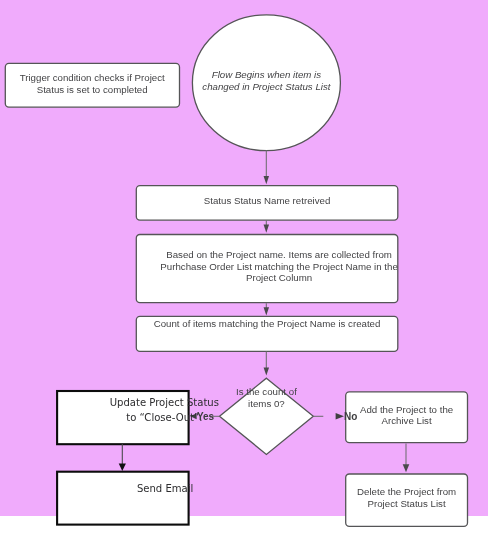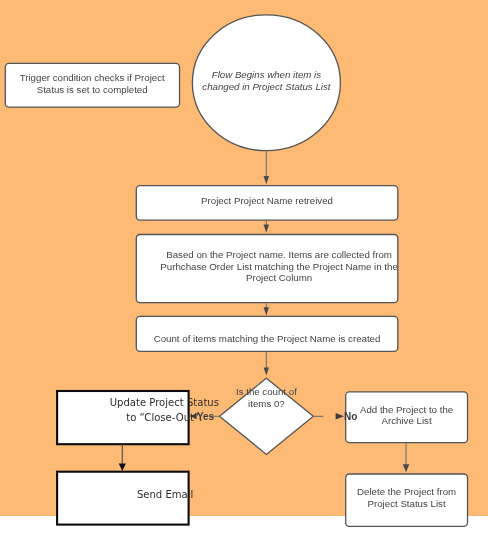--- a/index.html
+++ b/index.html
@@ -1,20 +1,20 @@
 <!DOCTYPE html>
 <html><head>
 <meta charset="utf-8">
 <style>
   html,body{margin:0;padding:0;background:#ffffff;}
   body{width:488px;height:540px;position:relative;overflow:hidden;
        font-family:"Liberation Sans",sans-serif;
        -webkit-font-smoothing:antialiased;}
   #canvas{position:absolute;left:0;top:0;width:488px;height:516px;
-          will-change:transform;background:#fdba74;}
+          will-change:transform;background:#f0abfc;}
   svg.layer{position:absolute;left:0;top:0;width:488px;height:540px;}
   .node{position:absolute;box-sizing:border-box;display:flex;
         align-items:center;justify-content:center;text-align:center;
         color:#434345;font-size:9.7px;line-height:11.4px;}
   .node>span{display:block;}
   .node.lift>span{position:relative;top:-2.3px;}
   .thicktext{color:#2d2d2f;font-family:"DejaVu Sans",sans-serif;
              font-stretch:condensed;font-size:11.2px;line-height:15.4px;
              align-items:flex-start;margin-left:41px;}
   .elabel{position:absolute;font-size:10px;font-weight:bold;color:#3d3d3f;
@@ -86,40 +86,40 @@
 
 <div class="node lift" style="left:5px;top:64.2px;width:174.4px;height:43.6px;">
   <span>Trigger condition checks if Project<br>Status is set to completed</span>
 </div>
 
 <div class="node" style="left:192.1px;top:12.8px;width:148.6px;height:135.8px;white-space:nowrap;font-style:italic;">
   <span>Flow Begins when item is<br>changed in Project Status List</span>
 </div>
 
 <div class="node lift" style="left:136.3px;top:185.6px;width:261.5px;height:34.6px;">
-  <span>Project Project Name retreived</span>
+  <span>Status Status Name retreived</span>
 </div>
 
 <div class="node lift" style="left:136.3px;top:234.5px;width:261.5px;height:68.1px;justify-content:flex-end;">
   <span>Based on the Project name. Items are collected from<br>Purhchase Order List matching the Project Name in the<br>Project Column</span>
 </div>
 
-<div class="node lift" style="left:136.3px;top:324px;width:261.5px;height:34.9px;">
+<div class="node lift" style="left:136.3px;top:309px;width:261.5px;height:34.9px;">
   <span>Count of items matching the Project Name is created</span>
 </div>
 
 <div class="node lift" style="left:219.5px;top:362px;width:93.8px;height:76.2px;">
   <span>Is the count of<br>items 0?</span>
 </div>
 
 <div class="node thicktext" style="left:57.6px;top:391.0px;width:131.5px;height:53.2px;padding-top:3.6px;box-sizing:border-box;">
   <span>Update Project Status<br>to “Close-Out”.</span>
 </div>
 
-<div class="node thicktext" style="left:58.4px;top:471.7px;width:131.5px;height:52.9px;padding-top:15px;box-sizing:border-box;text-align:right;">
+<div class="node thicktext" style="left:58.4px;top:471.7px;width:131.5px;height:52.9px;padding-top:9px;box-sizing:border-box;text-align:right;">
   <span>Send Email</span>
 </div>
 
 <div class="node lift" style="left:345.7px;top:391.9px;width:121.8px;height:50.7px;">
   <span>Add the Project to the<br>Archive List</span>
 </div>
 
 <div class="node lift" style="left:345.7px;top:474.0px;width:121.8px;height:52.3px;">
   <span>Delete the Project from<br>Project Status List</span>
 </div>

